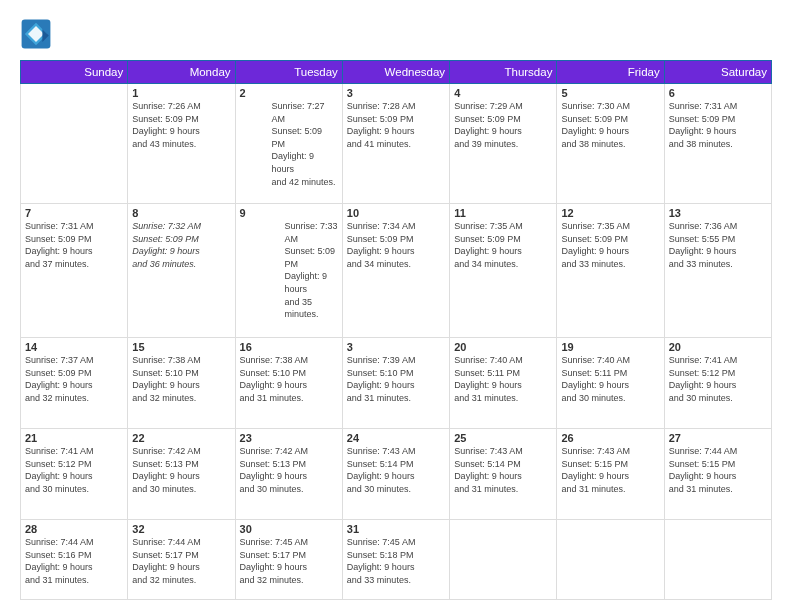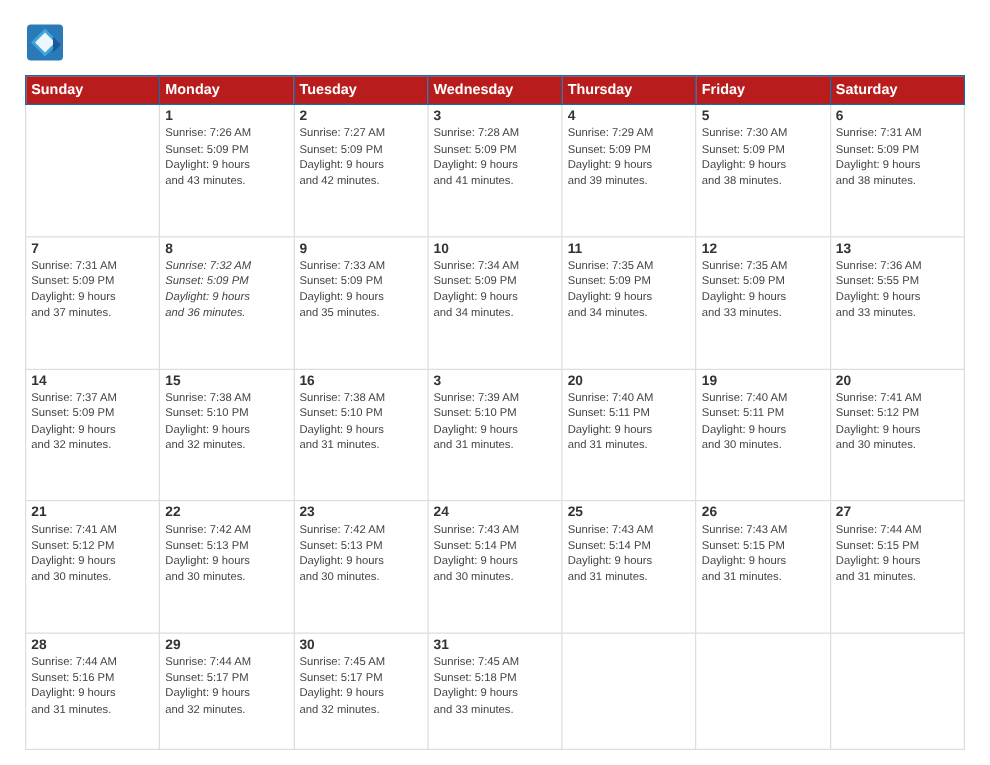--- a/index.html
+++ b/index.html
@@ -53,26 +53,26 @@
       color: #555;
     }
     .calendar {
       flex: 1;
       border: 1px solid #ccc;
       border-collapse: collapse;
       width: 100%;
       table-layout: fixed;
     }
     .calendar th {
-      background: #b91c1c;
+      background: #6d28d9;
       color: #fff;
       font-size: 11.5px;
-      font-weight: bold;
+      font-weight: normal;
       padding: 5px 4px;
-      text-align: left;
+      text-align: right;
       border: 1px solid #1a6aa8;
     }
     .calendar td {
       border: 1px solid #ddd;
       vertical-align: top;
       padding: 3px 4px;
       font-size: 9.5px;
       color: #333;
       height: 82px;
       background: #fff;
@@ -136,21 +136,21 @@
           <td class="empty-cell"></td>
           <td>
             <span class="day-num">1</span>
             <div class="day-detail" style="white-space: pre-line;">Sunrise: 7:26 AM
 Sunset: 5:09 PM
 Daylight: 9 hours
 and 43 minutes.</div>
           </td>
           <td>
             <span class="day-num">2</span>
-            <div class="day-detail" style="white-space: pre-line;">Sunrise: 7:27 AM
+            <div class="day-detail" style="white-space: pre-line; margin-left: 32px;">Sunrise: 7:27 AM
 Sunset: 5:09 PM
 Daylight: 9 hours
 and 42 minutes.</div>
           </td>
           <td>
             <span class="day-num">3</span>
             <div class="day-detail" style="white-space: pre-line;">Sunrise: 7:28 AM
 Sunset: 5:09 PM
 Daylight: 9 hours
 and 41 minutes.</div>
@@ -187,21 +187,21 @@
           </td>
           <td>
             <span class="day-num">8</span>
             <div class="day-detail" style="white-space: pre-line; font-style: italic;">Sunrise: 7:32 AM
 Sunset: 5:09 PM
 Daylight: 9 hours
 and 36 minutes.</div>
           </td>
           <td>
             <span class="day-num">9</span>
-            <div class="day-detail" style="white-space: pre-line;">Sunrise: 7:33 AM
+            <div class="day-detail" style="white-space: pre-line; margin-left: 45px;">Sunrise: 7:33 AM
 Sunset: 5:09 PM
 Daylight: 9 hours
 and 35 minutes.</div>
           </td>
           <td>
             <span class="day-num">10</span>
             <div class="day-detail" style="white-space: pre-line;">Sunrise: 7:34 AM
 Sunset: 5:09 PM
 Daylight: 9 hours
 and 34 minutes.</div>
@@ -332,21 +332,21 @@
         </tr>
         <tr>
           <td>
             <span class="day-num">28</span>
             <div class="day-detail" style="white-space: pre-line;">Sunrise: 7:44 AM
 Sunset: 5:16 PM
 Daylight: 9 hours
 and 31 minutes.</div>
           </td>
           <td>
-            <span class="day-num">29</span>
+            <span class="day-num">32</span>
             <div class="day-detail" style="white-space: pre-line;">Sunrise: 7:44 AM
 Sunset: 5:17 PM
 Daylight: 9 hours
 and 32 minutes.</div>
           </td>
           <td>
             <span class="day-num">30</span>
             <div class="day-detail" style="white-space: pre-line;">Sunrise: 7:45 AM
 Sunset: 5:17 PM
 Daylight: 9 hours

